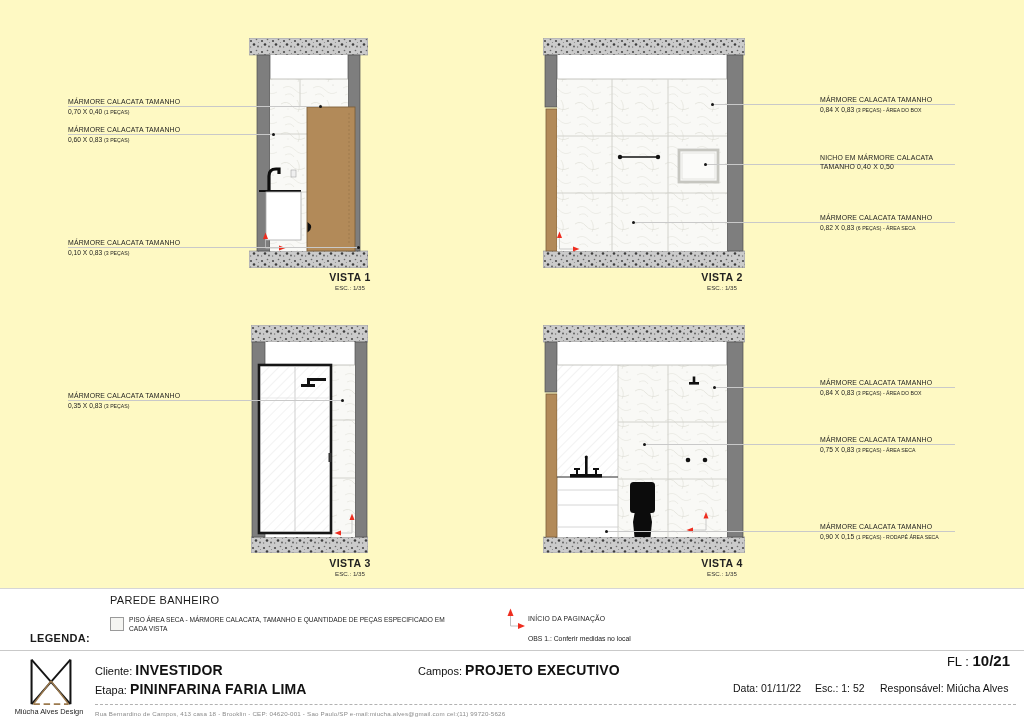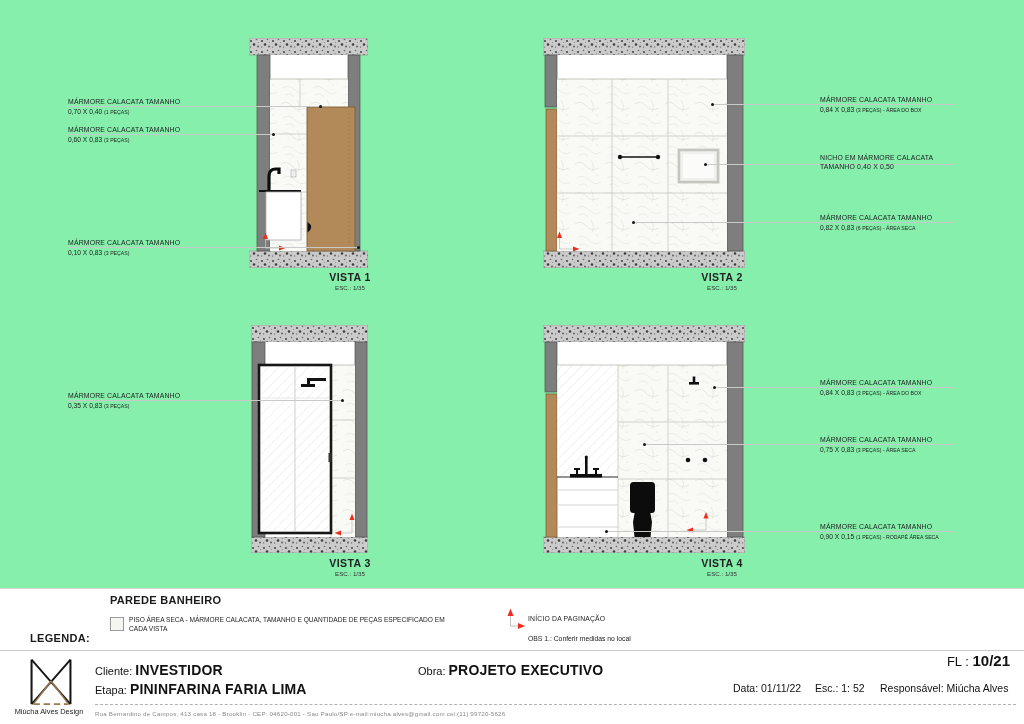--- a/index.html
+++ b/index.html
@@ -1,32 +1,32 @@
 <!DOCTYPE html>
 <html><head>
 <meta charset="utf-8">
 <style>
   html,body{margin:0;padding:0;background:#e8e8e8;}
-  .page{position:relative;width:1024px;height:724px;background:#86efac;
+  .page{position:relative;width:1024px;height:724px;background:#fef9c3;
         font-family:"Liberation Sans",sans-serif;color:#1a1a1a;overflow:hidden;margin:0 auto;}
   svg.vista{position:absolute;}
   .leader{position:absolute;height:1px;background:#c9c9c9;}
   .dot{position:absolute;width:3px;height:3px;border-radius:50%;background:#161616;}
   .ann{position:absolute;width:120px;}
   .ann.right{width:126px;}
   .ann .t{font-size:6.9px;line-height:9px;letter-spacing:.15px;color:#1d1d1d;}
   .ann .s{font-size:6.7px;line-height:8px;margin-top:2px;color:#1d1d1d;}
   .ann .s .n{font-size:5.2px;}
   .vista-title{position:absolute;width:96px;text-align:center;}
   .vista-title .v{font-size:10.5px;font-weight:bold;letter-spacing:.4px;color:#222;}
   .vista-title .e{font-size:6.2px;margin-top:1px;color:#333;}
   .legend-band{position:absolute;left:0;top:588px;width:1024px;height:62px;
                border-top:1px solid #d6d6d6;background:#fff;}
   .legend-heading{position:absolute;left:30px;top:3px;font-size:11px;font-weight:bold;letter-spacing:.3px;margin-top:40px;}
-  .legend-group{position:absolute;left:110px;top:5px;font-size:11px;font-weight:bold;letter-spacing:.3px;}
+  .legend-group{position:absolute;left:110px;top:5px;font-size:11px;font-weight:normal;letter-spacing:.3px;}
   .legend-swatch{position:absolute;left:110px;top:28px;width:12px;height:12px;
                  background:#f5f5f2;border:1px solid #9a9a9a;}
   .legend-text{position:absolute;left:129px;top:27px;width:320px;font-size:6.6px;line-height:8.5px;color:#222;}
   .legend-marker-label{position:absolute;left:528px;top:26px;font-size:6.8px;letter-spacing:.2px;}
   .legend-obs{position:absolute;left:528px;top:46px;font-size:6.8px;}
   .titleblock{position:absolute;left:0;top:650px;width:1024px;height:74px;border-top:1px solid #c9c9c9;background:#fff;}
   .brand-name{position:absolute;left:4px;top:56px;width:90px;text-align:center;font-size:7.4px;color:#222;}
   .tb-row{position:absolute;font-size:11px;color:#111;white-space:nowrap;}
   .tb-row b{font-size:14px;letter-spacing:.2px;}
   .tb-small{position:absolute;font-size:10.5px;color:#111;white-space:nowrap;}
@@ -291,21 +291,21 @@
     <div class="tb-row" style="left:95px;top:11px">
       <span>Cliente:</span>
       <b>INVESTIDOR</b>
     </div>
     <div class="tb-row" style="left:95px;top:30px">
       <span>Etapa:</span>
       <b>PININFARINA FARIA LIMA</b>
     </div>
 
     <div class="tb-row" style="left:418px;top:11px">
-      <span>Obra:</span>
+      <span>Campos:</span>
       <b>PROJETO EXECUTIVO</b>
     </div>
 
     <div class="tb-small" style="left:733px;top:31px">
       <span>Data:</span>
       <span>01/11/22</span>
     </div>
     <div class="tb-small" style="left:815px;top:31px">
       <span>Esc.:</span>
       <span>1: 52</span>

